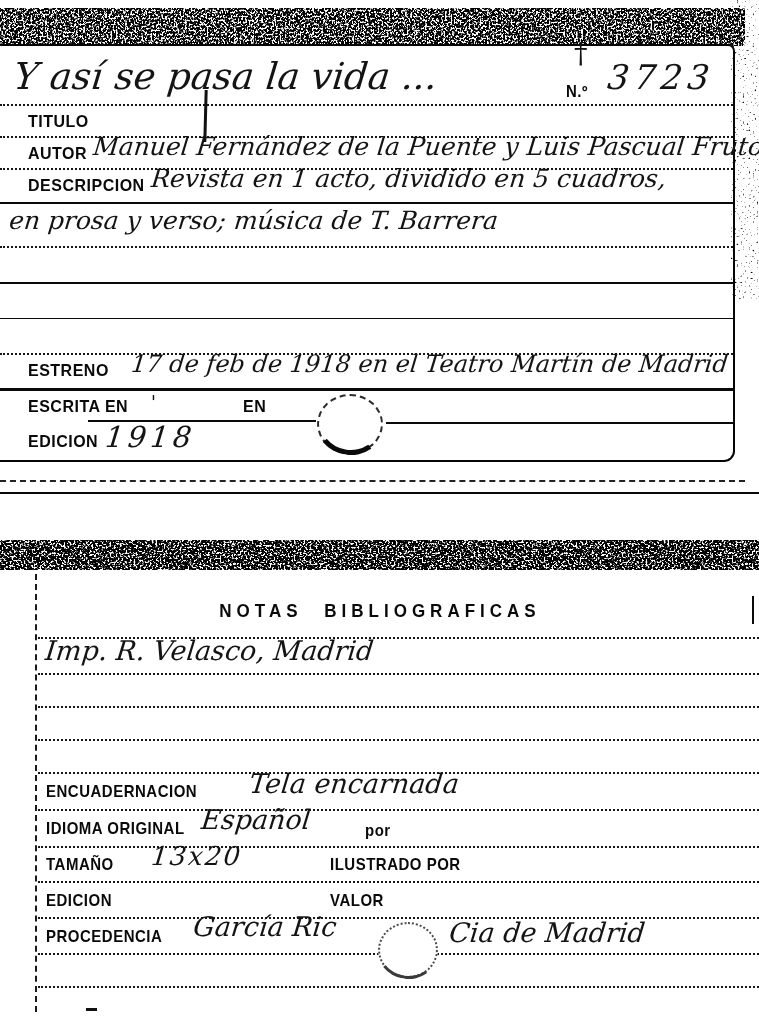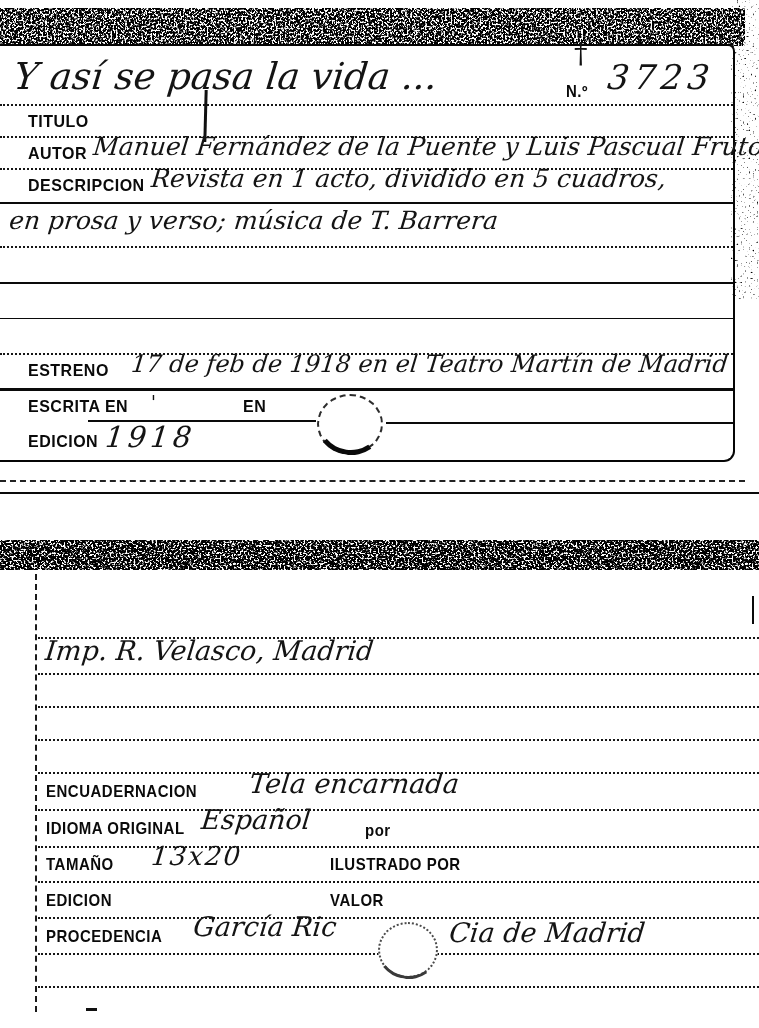--- a/index.html
+++ b/index.html
@@ -132,20 +132,21 @@
     <filter id="n3">
         <feTurbulence type="fractalNoise" baseFrequency="0.5 0.55" numOctaves="3" seed="29"></feTurbulence>
       <feColorMatrix type="matrix" values="0 0 0 0 0  0 0 0 0 0  0 0 0 0 0  9 0 0 0 -3.4"></feColorMatrix>
       </filter>
     <rect width="100%" height="100%" filter="url(#n3)"></rect>
   </svg>
 
   <div class="vline dash" style="left:35px;top:574px;height:438px;"></div>
   <div class="vline" style="left:752px;top:596px;height:28px;"></div>
 
+  <div class="heading" style="left:120px;top:602px;width:520px;">NOTAS BIBLIOGRAFICAS</div>
   <div class="ln dot" style="left:38px;top:637px;width:721px;"></div>
 
   <div class="hw" style="left:44px;top:637px;font-size:27px;">Imp. R. Velasco, Madrid</div>
   <div class="ln dot" style="left:38px;top:673px;width:721px;"></div>
   <div class="ln dot" style="left:38px;top:706px;width:721px;"></div>
   <div class="ln dot" style="left:38px;top:739px;width:721px;"></div>
   <div class="ln dot" style="left:38px;top:772px;width:721px;"></div>
 
   <div class="lbl small" style="left:46px;top:782px;">ENCUADERNACION</div>
   <div class="hw" style="left:248px;top:770px;font-size:27px;">Tela encarnada</div>

